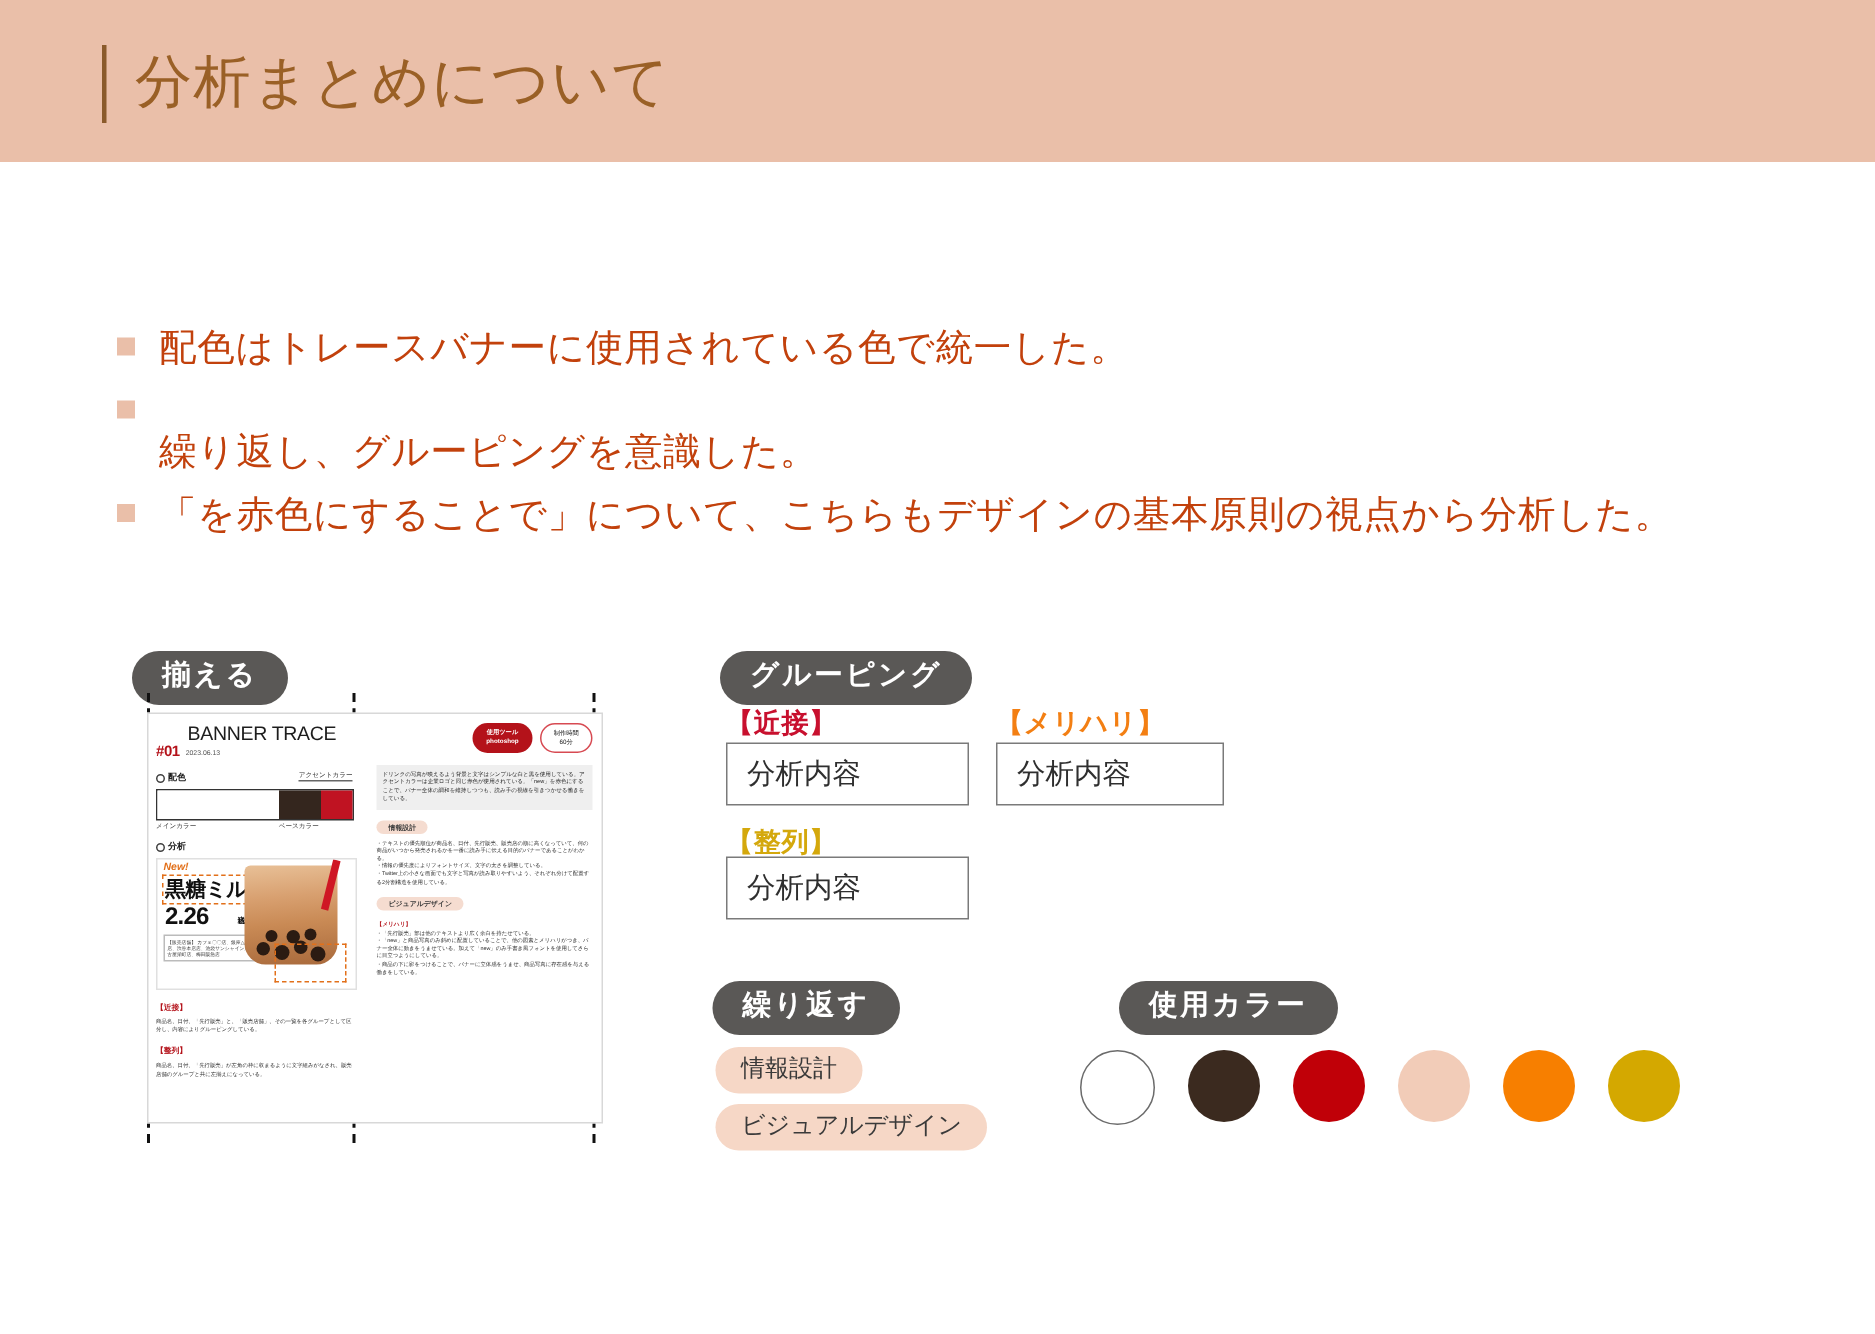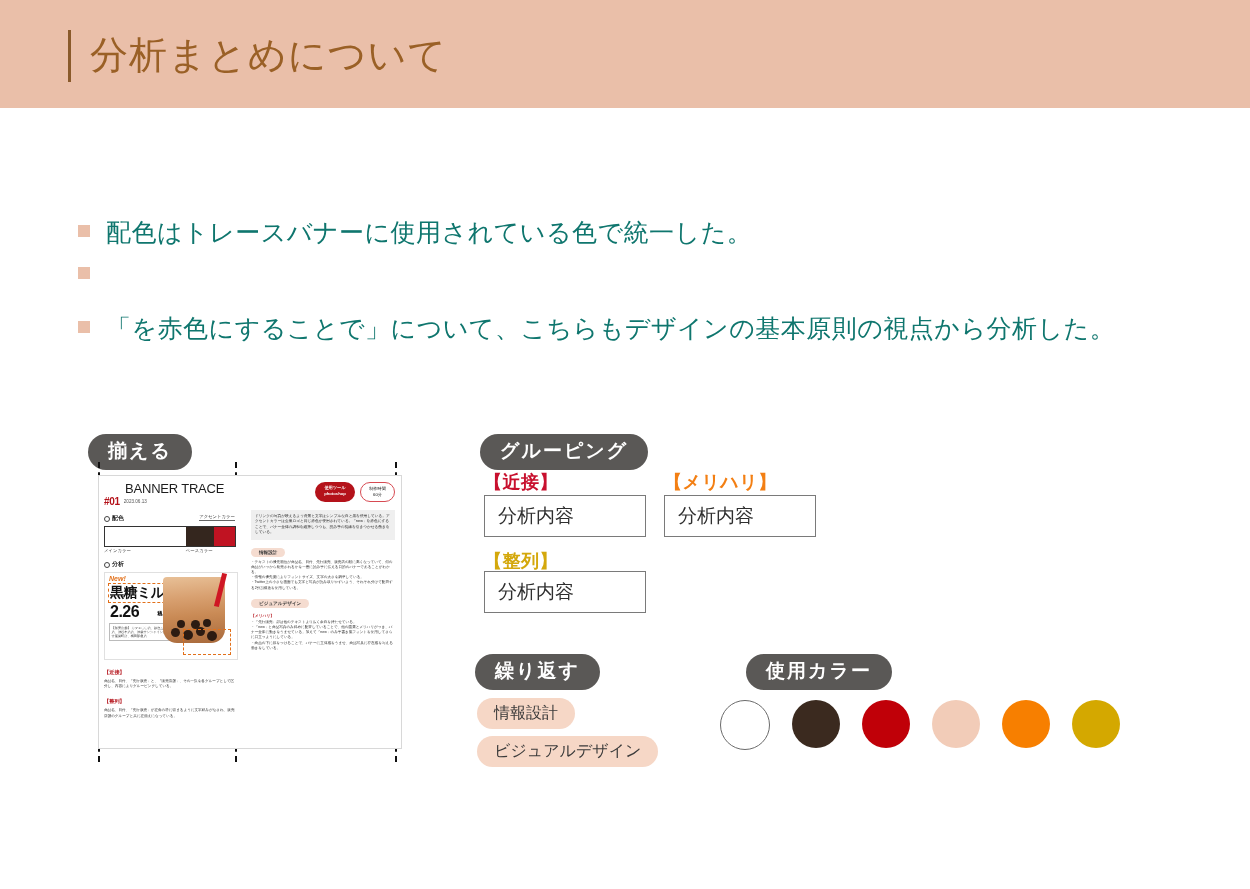--- a/index.html
+++ b/index.html
@@ -61,21 +61,21 @@
     background: #eabfa9;
     flex: 0 0 12px;
     margin-top: 13px;
     margin-right: 16px;
   }
   .bullet-marker.blank {
     background: transparent;
   }
   .bullet-text {
     font-size: 25px;
-    color: #0f766e;
+    color: #c2410c;
     line-height: 40px;
     letter-spacing: 0.5px;
     white-space: nowrap;
   }
 
   
   .section-pill {
     position: absolute;
     background: #5a5856;
     color: #ffffff;
@@ -355,20 +355,21 @@
 <div id="bullet-list">
   <div class="bullet-row">
     <span class="bullet-marker"></span>
     <span class="bullet-text">配色はトレースバナーに使用されている色で統一した。</span>
   </div>
   <div class="bullet-row">
     <span class="bullet-marker"></span>
   </div>
   <div class="bullet-row">
     <span class="bullet-marker blank"></span>
+    <span class="bullet-text">繰り返し、グルーピングを意識した。</span>
   </div>
   <div class="bullet-row">
     <span class="bullet-marker"></span>
     <span class="bullet-text">「を赤色にすることで」について、こちらもデザインの基本原則の視点から分析した。</span>
   </div>
 </div>
 
 <div class="section-pill" id="pill-align">揃える</div>
 <div class="section-pill" id="pill-group">グルーピング</div>
 <div class="section-pill" id="pill-repeat">繰り返す</div>

